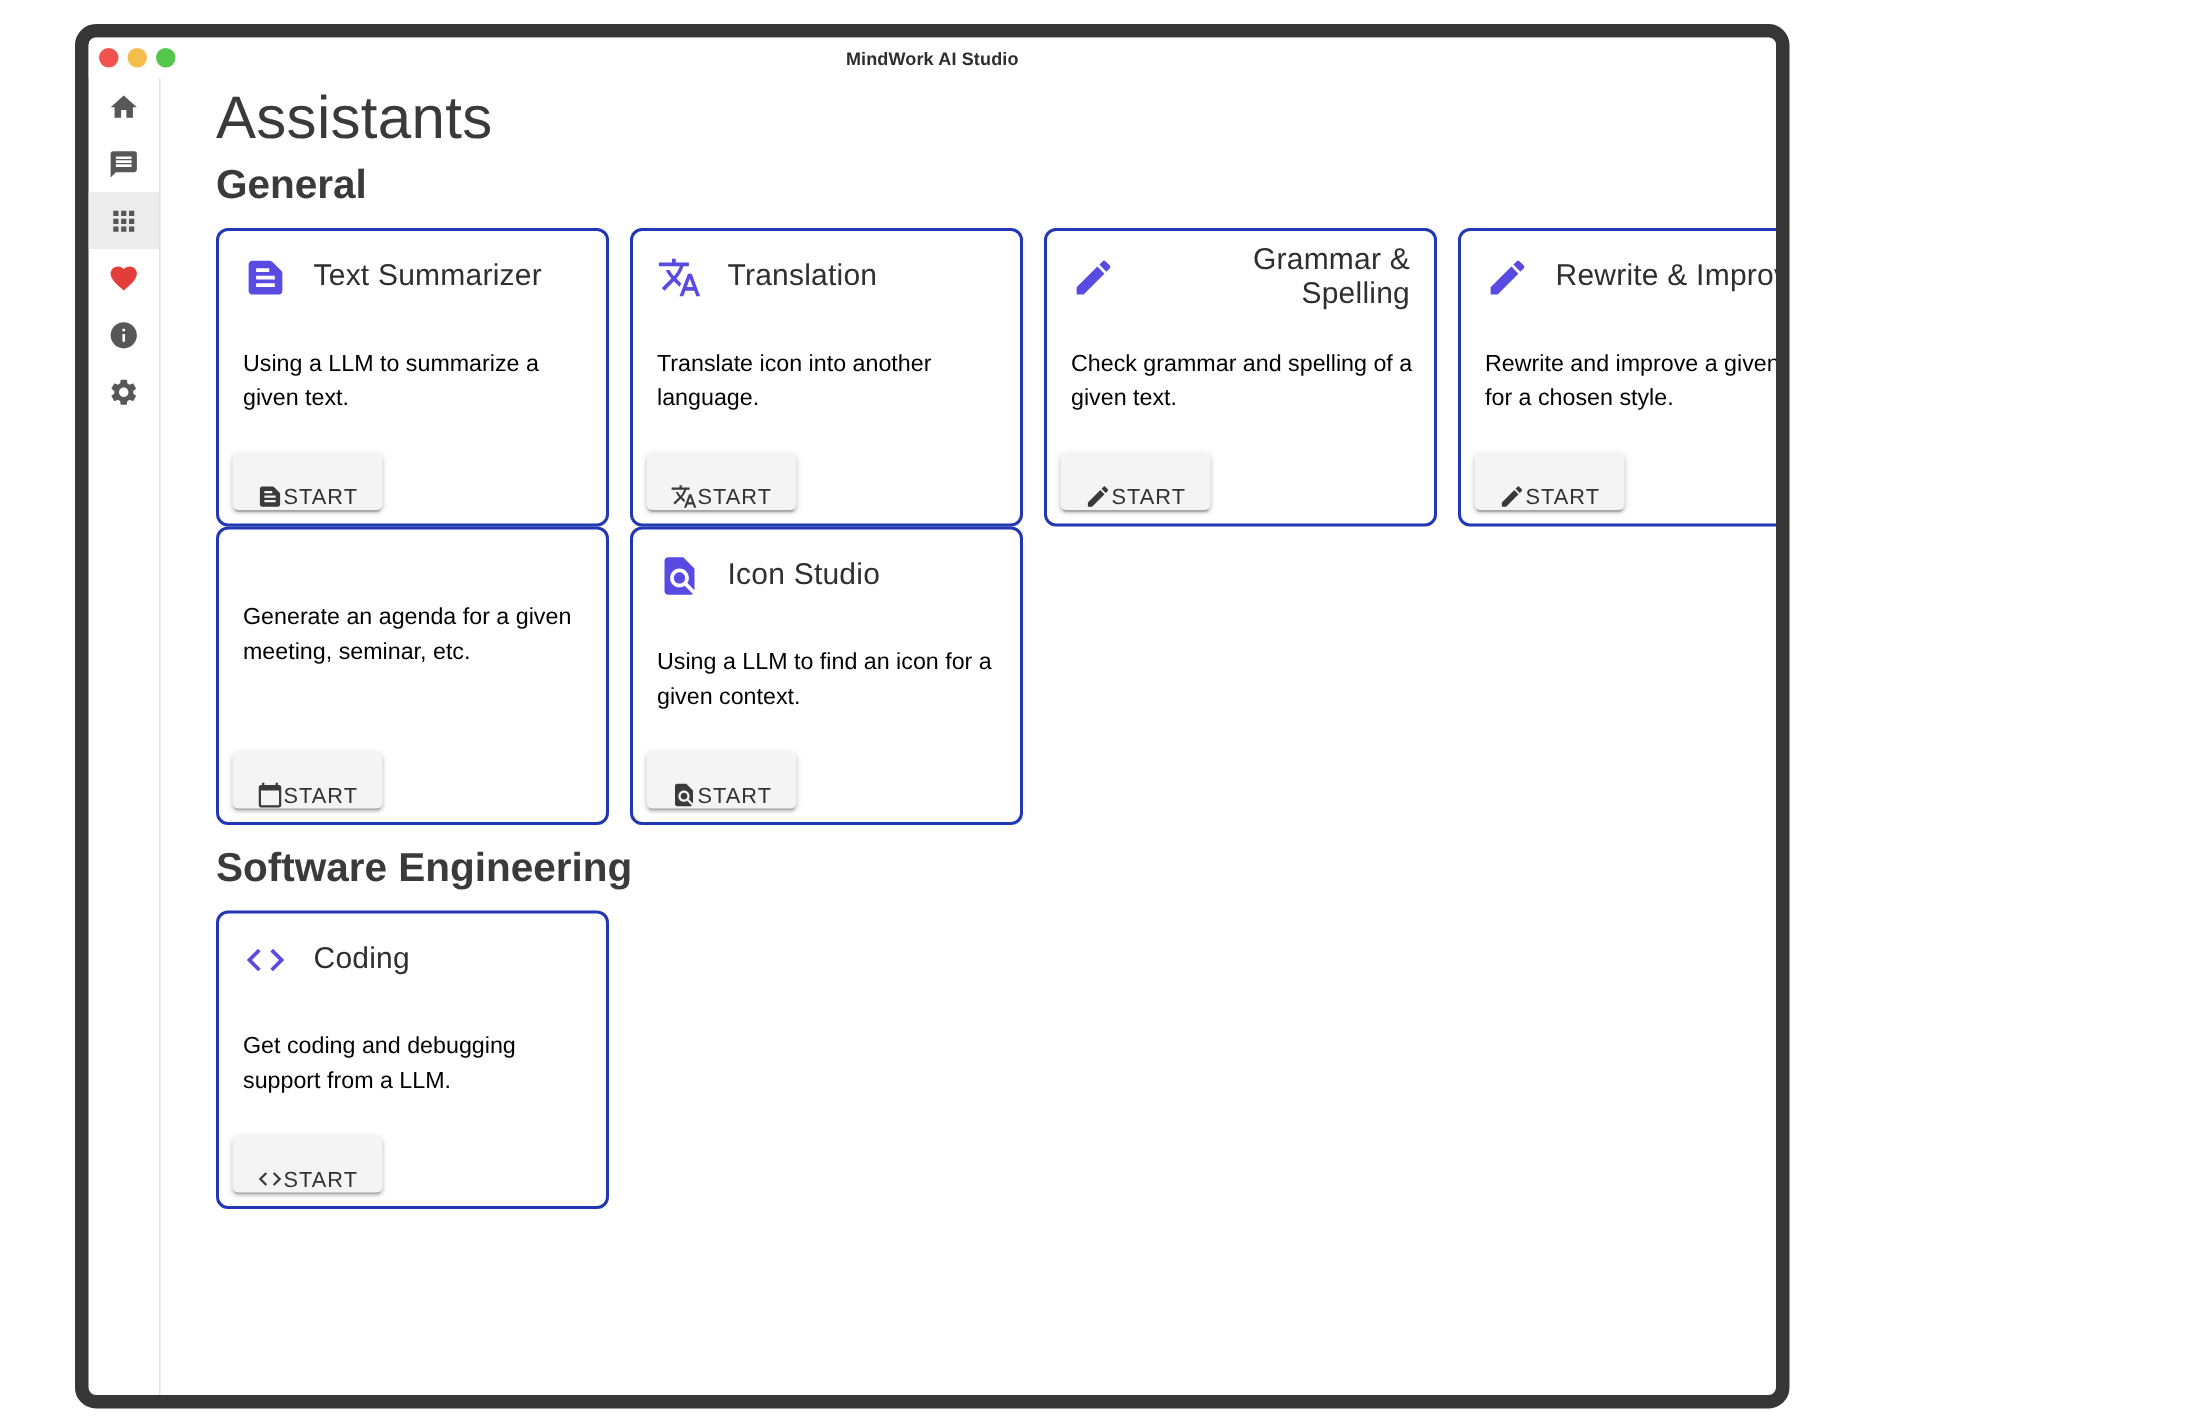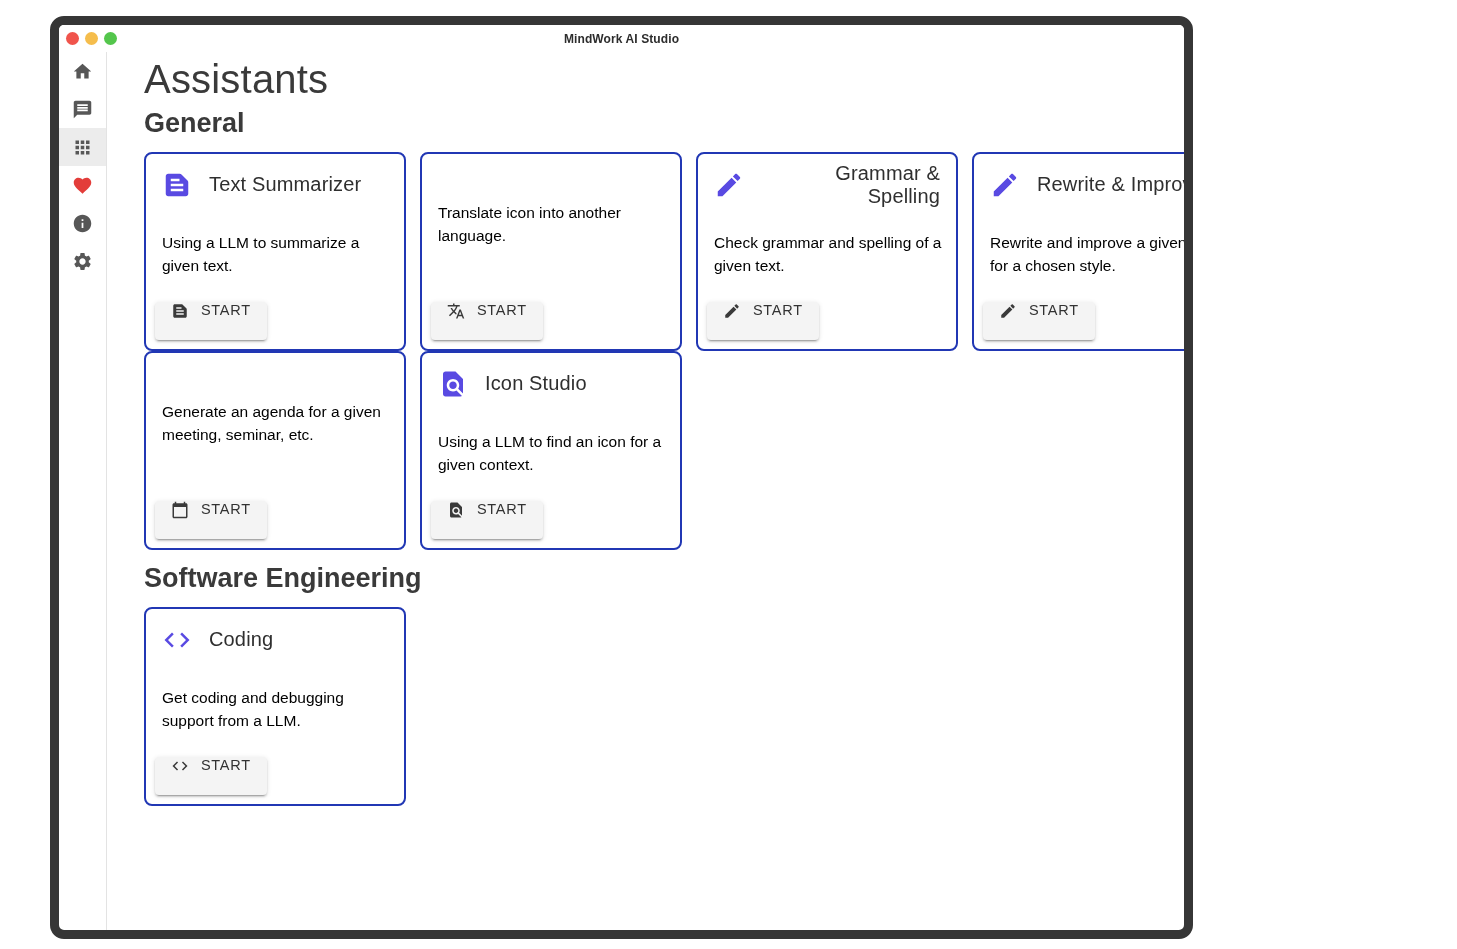--- a/index.html
+++ b/index.html
@@ -35,21 +35,21 @@
     width:262px; height:199px; border:2px solid #2137b4; border-radius:8px;
     background:#fff; position:relative; padding:16px 16px;
   }
   .card-header { display:flex; align-items:center; gap:17px; height:30px; }
   .card-header svg { width:30px; height:30px; fill:#594AE2; flex-shrink:0; }
   .card-title { font-size:20px; font-weight:500; color:#2f2f2f; letter-spacing:0.15px;text-align:right; }
   .card-desc { margin-top:31px; width:230px; font-size:15.5px; line-height:23px; color:#000000; }
   .start-btn {
     position:absolute; left:9px; bottom:9px; height:38px;
     background:#f4f4f4; border:none; border-radius:4px; padding:0 16px;
-    display:flex; align-items:flex-start; gap:12px; cursor:pointer;
+    display:flex; align-items:flex-end; gap:0; cursor:pointer;
     font-family:"Liberation Sans", sans-serif;
     box-shadow:0 3px 1px -2px rgba(0,0,0,.2), 0 2px 2px 0 rgba(0,0,0,.14), 0 1px 5px 0 rgba(0,0,0,.12);
   }
   .start-btn svg { width:18px; height:18px; fill:#3a3a3a; }
   .start-btn span { font-size:14.5px; font-weight:500; letter-spacing:0.7px; color:#323232; }
 </style>
 </head>
 <body>
 
 <svg width="0" height="0" style="position:absolute" aria-hidden="true">
@@ -151,20 +151,26 @@
     <div class="card-desc">Using a LLM to summarize a given text.</div>
     <button class="start-btn">
       <svg>
                     <use class="use-icon" href="#i-text-snippet"></use>
                   </svg>
       <span>START</span>
     </button>
   </div>
 
   <div class="card">
+    <div class="card-header">
+      <svg>
+                    <use class="use-icon" href="#i-translate"></use>
+                  </svg>
+      <div class="card-title">Translation</div>
+    </div>
     <div class="card-desc">Translate icon into another language.</div>
     <button class="start-btn">
       <svg>
                     <use class="use-icon" href="#i-translate"></use>
                   </svg>
       <span>START</span>
     </button>
   </div>
 
   <div class="card">

